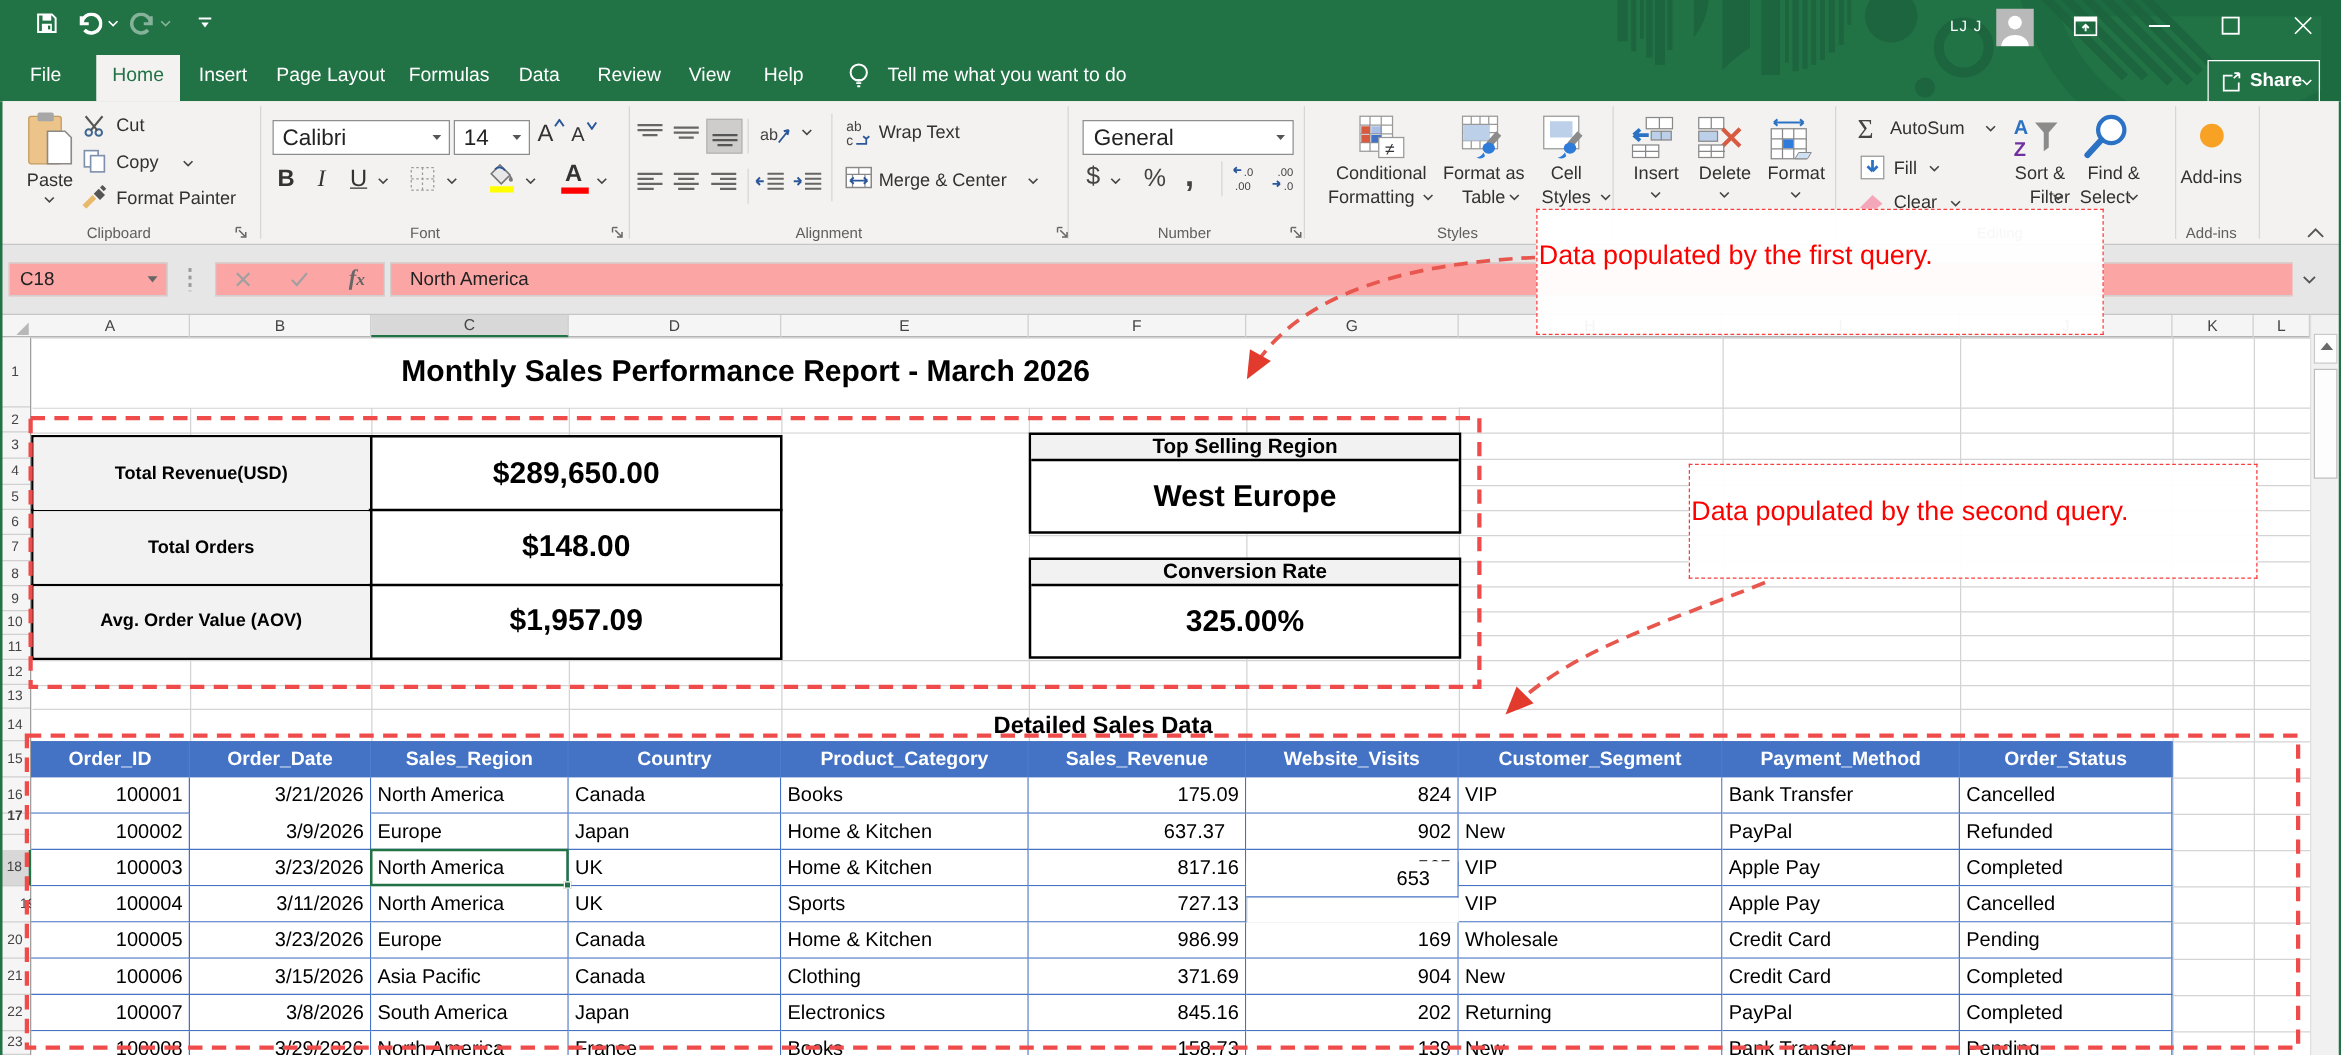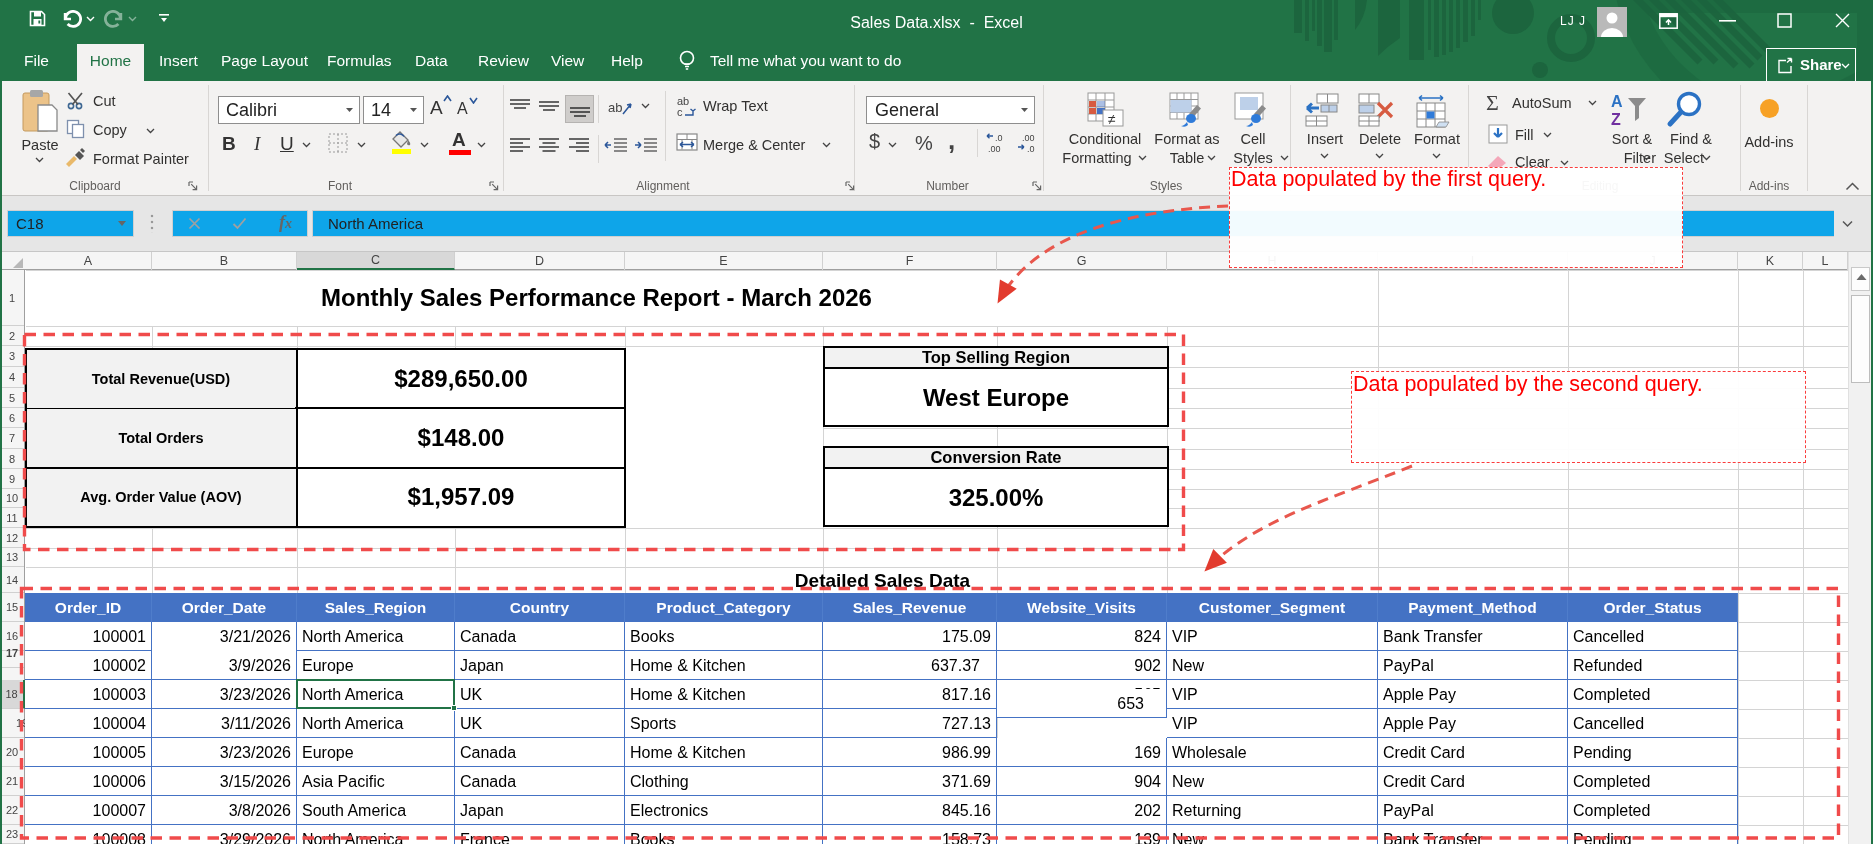--- a/index.html
+++ b/index.html
@@ -20,41 +20,41 @@
 
 #ribbon { position:absolute; left:0; top:81px; width:1873px; height:115px; background:#f3f2f1; border-bottom:1px solid #c8c6c4; }
 .gsep { position:absolute; top:4px; width:1px; height:106px; background:#d8d6d4; }
 .glabel { position:absolute; top:98px; font-size:12px; color:#605e5c; text-align:center; white-space:nowrap; }
 .rtxt { position:absolute; font-size:14.5px; color:#323130; white-space:nowrap; }
 .chev { position:absolute; width:9px; height:6px; }
 .combo { position:absolute; background:#fff; border:1px solid #8e8e8e; font-size:18px; color:#222; }
 
 
 #fbar { position:absolute; left:0; top:196px; width:1873px; height:56px; background:#e6e6e6; border-bottom:1px solid #c6c6c6; }
-.fwhite { position:absolute; top:14px; height:27px; background:#0ea5e9; border:1px solid #d0d0d0; }
+.fwhite { position:absolute; top:14px; height:27px; background:#fca5a5; border:1px solid #d0d0d0; }
 
 
 #grid { position:absolute; left:0; top:252px; width:1848px; height:592px; background:#fff; }
 #colhead { position:absolute; left:0; top:0; width:1848px; height:18px; background:#f5f5f5; border-bottom:1px solid #9f9f9f; }
 .ch { position:absolute; top:0; height:18px; font-size:12.5px; color:#444; text-align:center; line-height:18px; border-right:1px solid #d0d0d0; }
 #rowhead { position:absolute; left:0; top:18px; width:25px; height:574px; background:#f5f5f5; border-right:1px solid #9f9f9f; }
 .rh { position:absolute; left:0; width:24px; font-size:11px; color:#444; text-align:center; border-bottom:1px solid #d0d0d0; }
 .vl { position:absolute; width:1px; background:#d4d4d4; }
 .hl { position:absolute; height:1px; background:#d4d4d4; left:26px; width:1822px; }
 
 
 .th { position:absolute; background:#4472c4; color:#fff; font-weight:bold; font-size:15.5px; text-align:center; border-right:1px solid #4f7dcb; }
 .td { position:absolute; background:#fff; border-right:1px solid #4472c4; border-bottom:1px solid #4472c4; font-size:16px; color:#000; white-space:nowrap; }
 .tdr { text-align:right; }
 .slabel { background:#f2f2f2; font-weight:bold; font-size:14.5px; color:#000; display:flex; align-items:center; justify-content:center; }
 .sval { font-weight:bold; font-size:24px; color:#000; display:flex; align-items:center; justify-content:center; }
 
 
 .annbox { position:absolute; background:rgba(255,255,255,0.95); border:1.5px dashed #fa3c3c; }
-.anntxt { position:absolute; color:#fe0000; font-size:21.5px; white-space:nowrap; }
+.anntxt { position:absolute; color:#fe0000; font-size:21.5px; white-space:nowrap;margin-top:25px; }
 
 
 #vsb { position:absolute; left:1848px; top:252px; width:23px; height:592px; background:#f1f1f1; border-left:1px solid #e0e0e0; }
 
 #winborderL { position:absolute; left:0; top:81px; width:2px; height:763px; background:#217346; }
 #winborderR { position:absolute; left:1871px; top:81px; width:2px; height:763px; background:#217346; }
 </style>
 </head>
 <body>
 <div id="app">
@@ -116,21 +116,20 @@
     </svg>
     <svg class="qat-ic" style="left:128px;top:16px;opacity:0.45" width="9" height="6" viewBox="0 0 9 6">
           <path d="M1 1 l3.5 3.5 L8 1" fill="none" stroke="#fff" stroke-width="1.4"></path>
         </svg>
 
     <svg class="qat-ic" style="left:158px;top:13px" width="12" height="11" viewBox="0 0 12 11">
       <rect x="1" y="1" width="10" height="1.6" fill="#fff"></rect>
       <path d="M3 5 h6 l-3 4 z" fill="#fff"></path>
     </svg>
   </div>
-  <div id="apptitle">Sales Data.xlsx &nbsp;-&nbsp; Excel</div>
   <div id="tabs">
     <div class="tabtxt" style="left:24px">File</div>
     <div id="hometab">
           <span>Home</span>
         </div>
     <div class="tabtxt" style="left:159px">Insert</div>
     <div class="tabtxt" style="left:221px">Page Layout</div>
     <div class="tabtxt" style="left:327px">Formulas</div>
     <div class="tabtxt" style="left:415px">Data</div>
     <div class="tabtxt" style="left:478px">Review</div>

